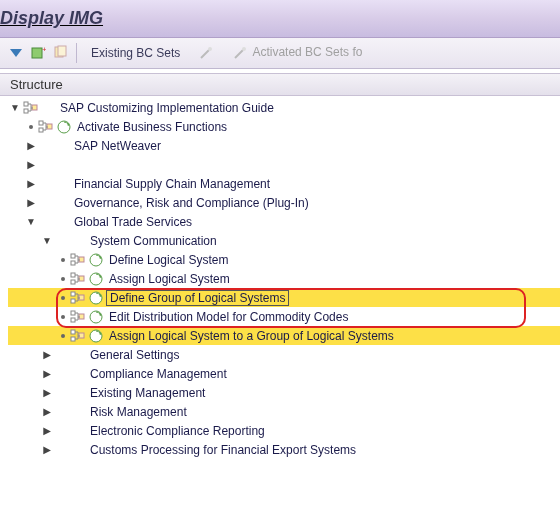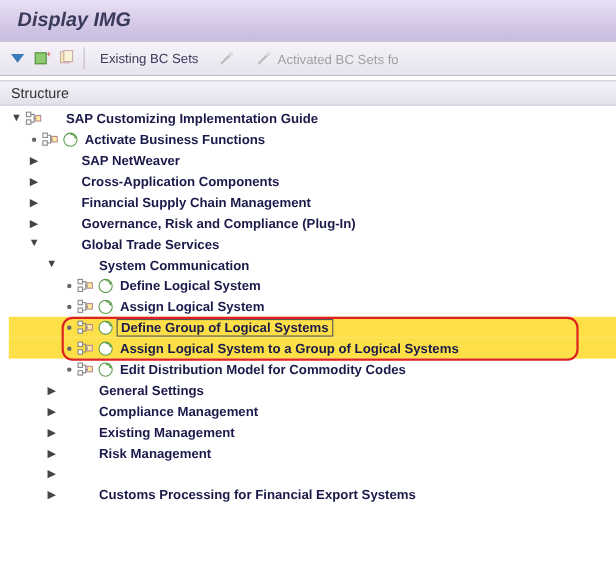--- a/index.html
+++ b/index.html
@@ -6,22 +6,23 @@
   body {
     font-family: Arial, sans-serif;
     font-size: 12px;
     width: 560px;
     height: 529px;
     background: #fff;
     overflow: hidden;
   }
   .title-bar {
     background: linear-gradient(to bottom, #e8e0f5 0%, #d8cce8 50%, #c8bce0 100%);
-    padding: 8px 16px;
+    padding: 8px 0;
     border-bottom: 1px solid #b0a0c8;
+    text-decoration: underline;
   }
   .title-bar h1 {
     font-size: 18px;
     font-style: italic;
     font-weight: bold;
     color: #3a3a5a;
   }
   .toolbar {
     background: linear-gradient(to bottom, #f5f3f8, #e8e4ef);
     border-bottom: 1px solid #c0b8d0;
@@ -34,21 +35,21 @@
     width: 1px;
     height: 20px;
     background: #c0b8d0;
     margin: 0 2px;
   }
   .toolbar-btn {
     padding: 3px 6px;
     color: #3a3a5a;
     cursor: pointer;
     display: flex;
-    align-items: flex-end;
+    align-items: flex-start;
     gap: 4px;
     border-radius: 2px;
   }
   .toolbar-btn.disabled {
     color: #a0a0a0;
   }
   .icon-sm {
     width: 16px;
     height: 16px;
     display: inline-block;
@@ -91,21 +92,20 @@
   .dot {
     width: 4px; height: 4px; background:#666; border-radius:50%;
     display:inline-block; margin: 0 5px 0 5px;
   }
   .node-icon {
     width: 16px; height: 16px; display:inline-block; margin-right:2px;
   }
   .label {
     color: #1a1a4a;
     padding-left: 3px;
-    font-weight: bold;
   }
   .boxed {
     border: 1px solid #555;
     padding: 0 3px;
   }
   .red-outline {
     position: absolute;
     border: 2px solid #d22;
     border-radius: 10px;
     pointer-events: none;
@@ -203,21 +203,20 @@
       <span class="indent"></span>
           <span class="indent"></span>
       <span class="label">SAP NetWeaver</span>
     </div>
 
     <div class="tree-row">
       <span class="indent"></span>
       <span class="toggle">▶</span>
       <span class="indent"></span>
           <span class="indent"></span>
-      <span class="label">Cross-Application Components</span>
     </div>
 
     <div class="tree-row">
       <span class="indent"></span>
       <span class="toggle">▶</span>
       <span class="indent"></span>
           <span class="indent"></span>
       <span class="label">Financial Supply Chain Management</span>
     </div>
 
@@ -296,20 +295,39 @@
               <path d="M5 4 h3 v7 h-3 M8 8 h2" stroke="#888" fill="none"></path>
             </svg></span>
       <span class="node-icon"><svg viewBox="0 0 16 16">
               <circle cx="8" cy="8" r="6" fill="#fff" stroke="#5a9e4a"></circle>
               <path d="M8 3 a5 5 0 0 1 4 2" stroke="#5a9e4a" fill="none"></path>
               <polygon points="11,6 13,4 13,7" fill="#5a9e4a"></polygon>
             </svg></span>
       <span class="label boxed">Define Group of Logical Systems</span>
     </div>
 
+    <div class="tree-row">
+      <span class="indent"></span>
+          <span class="indent"></span>
+          <span class="indent"></span>
+      <span class="dot"></span>
+      <span class="node-icon"><svg viewBox="0 0 16 16">
+              <rect x="1" y="2" width="4" height="4" fill="#fff" stroke="#888"></rect>
+              <rect x="1" y="9" width="4" height="4" fill="#fff" stroke="#888"></rect>
+              <rect x="9" y="5" width="5" height="5" fill="#ffeb99" stroke="#b89"></rect>
+              <path d="M5 4 h3 v7 h-3 M8 8 h2" stroke="#888" fill="none"></path>
+            </svg></span>
+      <span class="node-icon"><svg viewBox="0 0 16 16">
+              <circle cx="8" cy="8" r="6" fill="#fff" stroke="#5a9e4a"></circle>
+              <path d="M8 3 a5 5 0 0 1 4 2" stroke="#5a9e4a" fill="none"></path>
+              <polygon points="11,6 13,4 13,7" fill="#5a9e4a"></polygon>
+            </svg></span>
+      <span class="label">Edit Distribution Model for Commodity Codes</span>
+    </div>
+
     <div class="tree-row hl">
       <span class="indent"></span>
           <span class="indent"></span>
           <span class="indent"></span>
       <span class="dot"></span>
       <span class="node-icon"><svg viewBox="0 0 16 16">
               <rect x="1" y="2" width="4" height="4" fill="#fff" stroke="#888"></rect>
               <rect x="1" y="9" width="4" height="4" fill="#fff" stroke="#888"></rect>
               <rect x="9" y="5" width="5" height="5" fill="#ffeb99" stroke="#b89"></rect>
               <path d="M5 4 h3 v7 h-3 M8 8 h2" stroke="#888" fill="none"></path>
@@ -318,39 +336,20 @@
               <circle cx="8" cy="8" r="6" fill="#fff" stroke="#5a9e4a"></circle>
               <path d="M8 3 a5 5 0 0 1 4 2" stroke="#5a9e4a" fill="none"></path>
               <polygon points="11,6 13,4 13,7" fill="#5a9e4a"></polygon>
             </svg></span>
       <span class="label">Assign Logical System to a Group of Logical Systems</span>
     </div>
 
     <div class="tree-row">
       <span class="indent"></span>
           <span class="indent"></span>
-          <span class="indent"></span>
-      <span class="dot"></span>
-      <span class="node-icon"><svg viewBox="0 0 16 16">
-              <rect x="1" y="2" width="4" height="4" fill="#fff" stroke="#888"></rect>
-              <rect x="1" y="9" width="4" height="4" fill="#fff" stroke="#888"></rect>
-              <rect x="9" y="5" width="5" height="5" fill="#ffeb99" stroke="#b89"></rect>
-              <path d="M5 4 h3 v7 h-3 M8 8 h2" stroke="#888" fill="none"></path>
-            </svg></span>
-      <span class="node-icon"><svg viewBox="0 0 16 16">
-              <circle cx="8" cy="8" r="6" fill="#fff" stroke="#5a9e4a"></circle>
-              <path d="M8 3 a5 5 0 0 1 4 2" stroke="#5a9e4a" fill="none"></path>
-              <polygon points="11,6 13,4 13,7" fill="#5a9e4a"></polygon>
-            </svg></span>
-      <span class="label">Edit Distribution Model for Commodity Codes</span>
-    </div>
-
-    <div class="tree-row">
-      <span class="indent"></span>
-          <span class="indent"></span>
       <span class="toggle">▶</span>
       <span class="indent"></span>
           <span class="indent"></span>
       <span class="label">General Settings</span>
     </div>
 
     <div class="tree-row">
       <span class="indent"></span>
           <span class="indent"></span>
       <span class="toggle">▶</span>
@@ -376,20 +375,21 @@
           <span class="indent"></span>
       <span class="label">Risk Management</span>
     </div>
 
     <div class="tree-row">
       <span class="indent"></span>
           <span class="indent"></span>
       <span class="toggle">▶</span>
       <span class="indent"></span>
           <span class="indent"></span>
+      <span class="label">Electronic Compliance Reporting</span>
     </div>
 
     <div class="tree-row">
       <span class="indent"></span>
           <span class="indent"></span>
       <span class="toggle">▶</span>
       <span class="indent"></span>
           <span class="indent"></span>
       <span class="label">Customs Processing for Financial Export Systems</span>
     </div>

